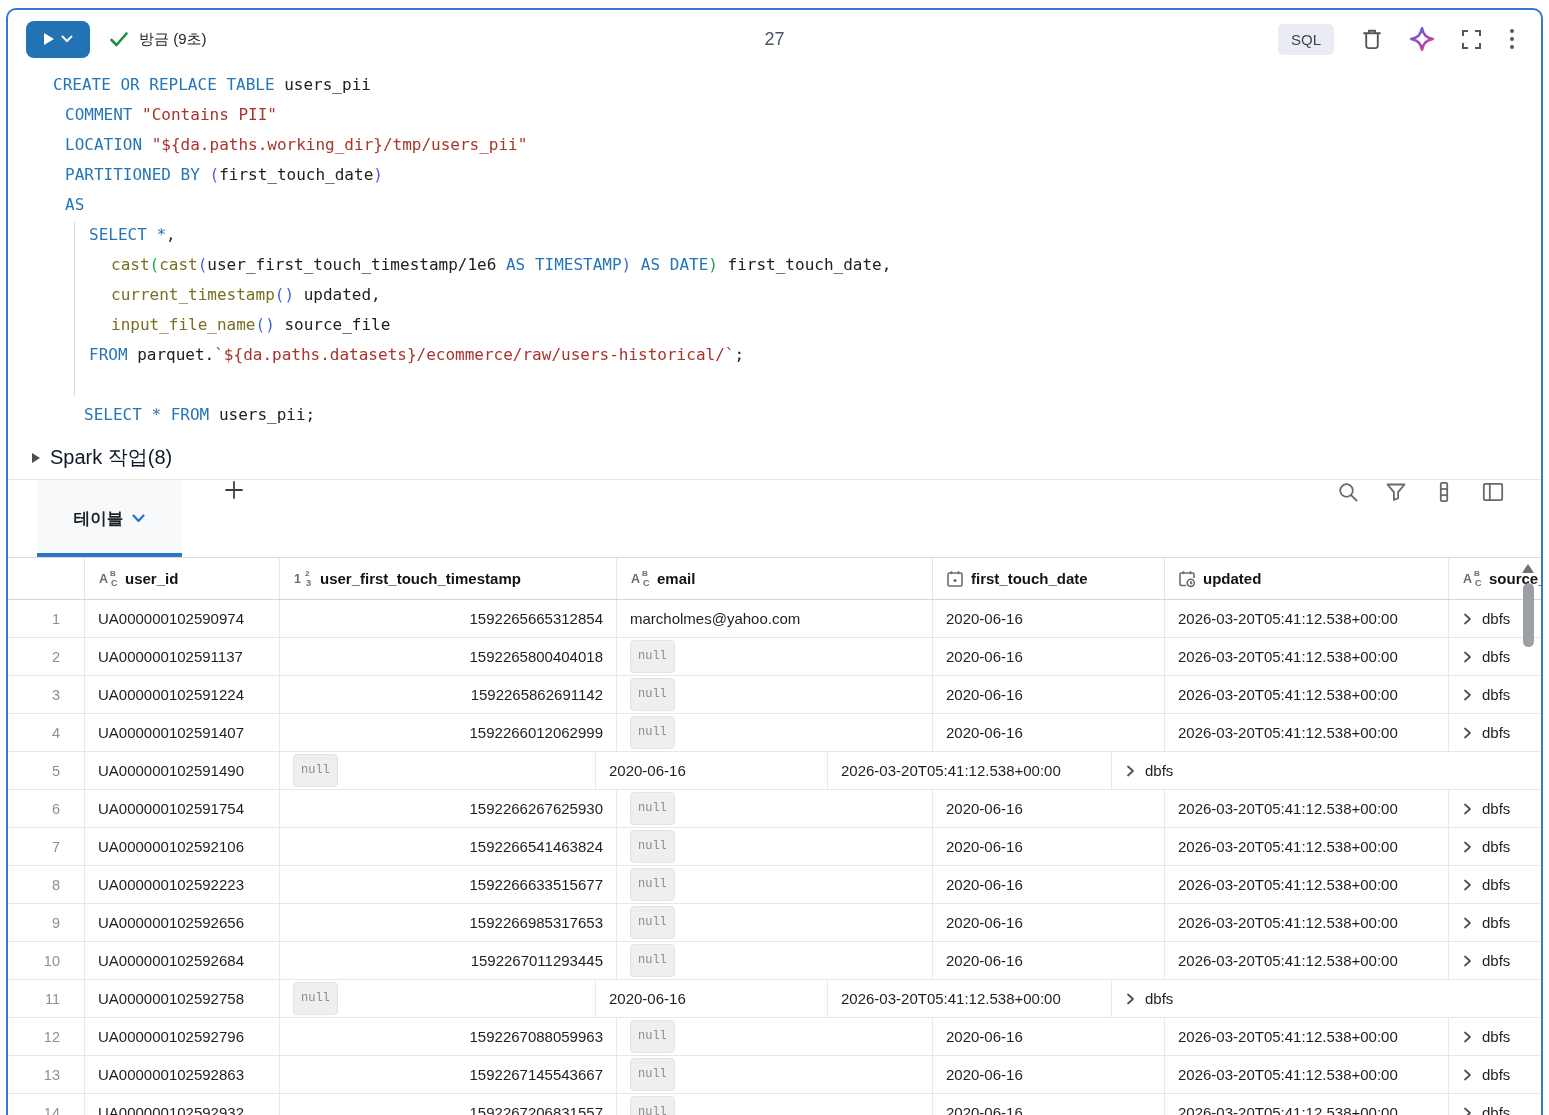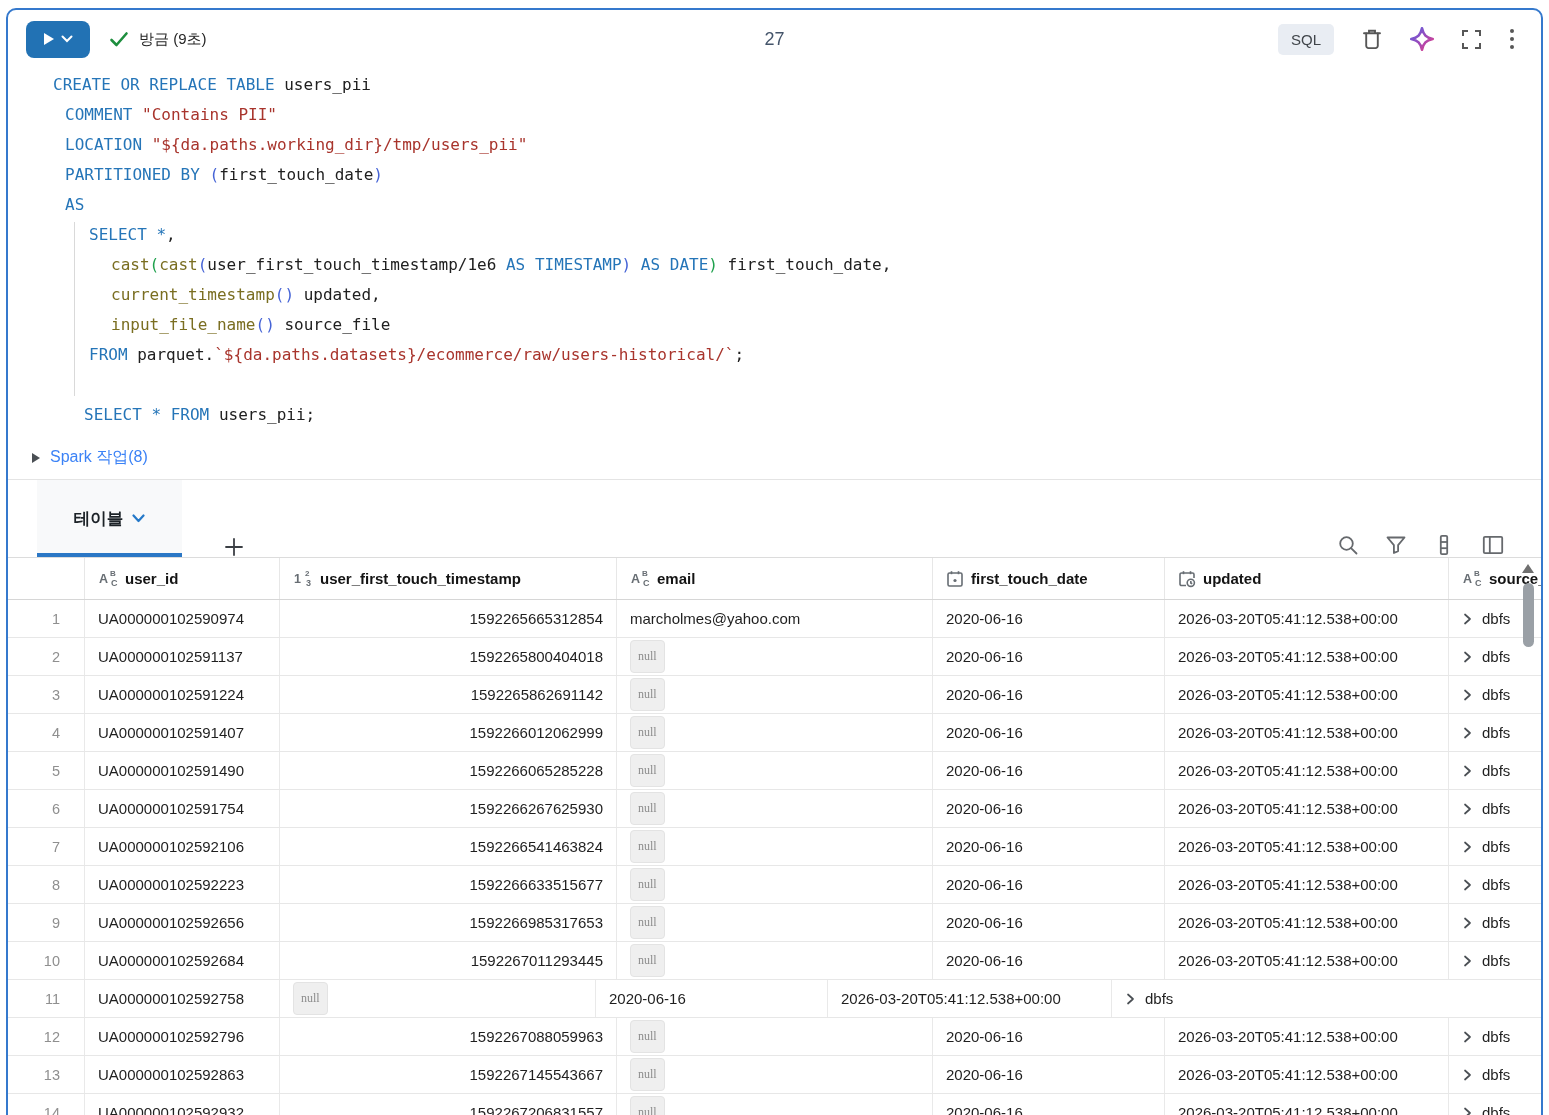--- a/index.html
+++ b/index.html
@@ -23,40 +23,40 @@
   
   .code { position:relative; height:368px; font-family:"DejaVu Sans Mono","Liberation Mono",monospace; font-size:16px; padding-top:2px; }
   .cl { height:30px; line-height:30px; white-space:pre; }
   .k { color:#2575b8; } .p { color:#202020; } .s { color:#a8342c; }
   .f { color:#7a6e21; } .bg { color:#1fa14d; } .bb { color:#4664d6; }
   .indent-guide { position:absolute; left:66px; top:154px; width:1px; height:174px; background:#d9d9d9; }
 
   
   .spark-row { height:44px; display:flex; align-items:center; padding-left:24px; border-bottom:1px solid #e4e4e4; }
   .spark-tri { width:0; height:0; border-left:8px solid #4a4f54; border-top:5px solid transparent; border-bottom:5px solid transparent; margin-right:10px; }
-  .spark-label { font-size:16px; color:#3b82f6; }
+  .spark-label { font-size:20px; color:#0f172a; }
 
   
-  .tabbar { height:78px; position:relative; display:flex; align-items:flex-end; border-bottom:1px solid #dcdcdc; }
+  .tabbar { height:78px; position:relative; display:flex; align-items:flex-start; border-bottom:1px solid #dcdcdc; }
   .tab { margin-left:29px; width:145px; height:100%; background:#f8f9fa; display:flex; align-items:center; justify-content:center; gap:9px; cursor:pointer; position:relative; }
   .tab-label { font-size:16.5px; font-weight:700; color:#1c2227; }
   .tab-underline { position:absolute; left:0; bottom:0; width:100%; height:4px; background:#2b77c5; }
   .plus-btn { margin-left:42px; cursor:pointer; display:flex; }
   .tab-icons { margin-left:auto; margin-right:36px; display:flex; align-items:center; gap:26px; }
 
   
   .tablewrap { position:relative; }
   .thead { display:flex; height:42px; border-bottom:1px solid #d6d6d6; }
   .th { display:flex; align-items:center; font-size:15px; font-weight:600; color:#141414; border-right:1px solid #e7e7e7; padding-left:13px; overflow:hidden; white-space:nowrap; flex:none; }
   .tr { display:flex; height:38px; border-bottom:1px solid #e7e7e7; background:#fff; }
   .td { display:flex; align-items:center; font-size:15px; color:#1f1f1f; border-right:1px solid #e9e9e9; padding-left:13px; overflow:hidden; white-space:nowrap; flex:none; }
   .td.num { color:#8f8f8f; justify-content:flex-end; padding-right:24px; padding-left:0; font-size:14.5px; }
   .th.num { border-right:1px solid #e7e7e7; }
   .td.right, .th.right { justify-content:flex-end; padding-right:13px; }
-  .null-badge { font-family:Liberation Serif, serif; font-size:12px; color:#8c8c8c; background:#efefef; border:1px solid #e3e3e3; border-radius:4px; padding:8px 7px; line-height:15px; }
+  .null-badge { font-family:Liberation Mono, monospace; font-size:12px; color:#8c8c8c; background:#efefef; border:1px solid #e3e3e3; border-radius:4px; padding:8px 7px; line-height:15px; }
   .src-chevron { margin-right:9px; display:flex; flex:none; }
 
   .ticon { position:relative; display:inline-block; width:22px; height:18px; margin-right:5px; color:#676d73; font-weight:600; flex:none; }
   .ticon i { position:absolute; font-style:normal; line-height:1; }
   .ticon .ta { left:1px; bottom:2px; font-size:12.5px; }
   .ticon .tb { left:12px; top:0; font-size:8px; }
   .ticon .tc { left:13px; bottom:0; font-size:9px; }
   .cal-icon { margin-right:7px; flex:none; display:flex; }
 
   .vscroll { position:absolute; top:2px; right:5px; width:16px; height:560px; }
@@ -310,21 +310,20 @@
               <svg width="11" height="12" viewBox="0 0 11 12" fill="none" stroke="#4a4f54" stroke-width="1.7" stroke-linecap="round" stroke-linejoin="round">
                 <path d="M3 1.5 L8 6 L3 10.5"></path>
               </svg>
             </span>
             <span>dbfs</span>
           </div>
         </div>
         <div class="tr">
           <div class="td num" style="width: 77px;">5</div>
           <div class="td " style="width: 195px;">UA000000102591490</div>
-          <div class="td right" style="width: 337px;">1592266065285228</div>
           <div class="td " style="width: 316px;">
             <span class="null-badge">null</span>
           </div>
           <div class="td " style="width: 232px;">2020-06-16</div>
           <div class="td " style="width: 284px;">2026-03-20T05:41:12.538+00:00</div>
           <div class="td " style="width: 96px; border-right: none;">
             <span class="src-chevron">
               <svg width="11" height="12" viewBox="0 0 11 12" fill="none" stroke="#4a4f54" stroke-width="1.7" stroke-linecap="round" stroke-linejoin="round">
                 <path d="M3 1.5 L8 6 L3 10.5"></path>
               </svg>

